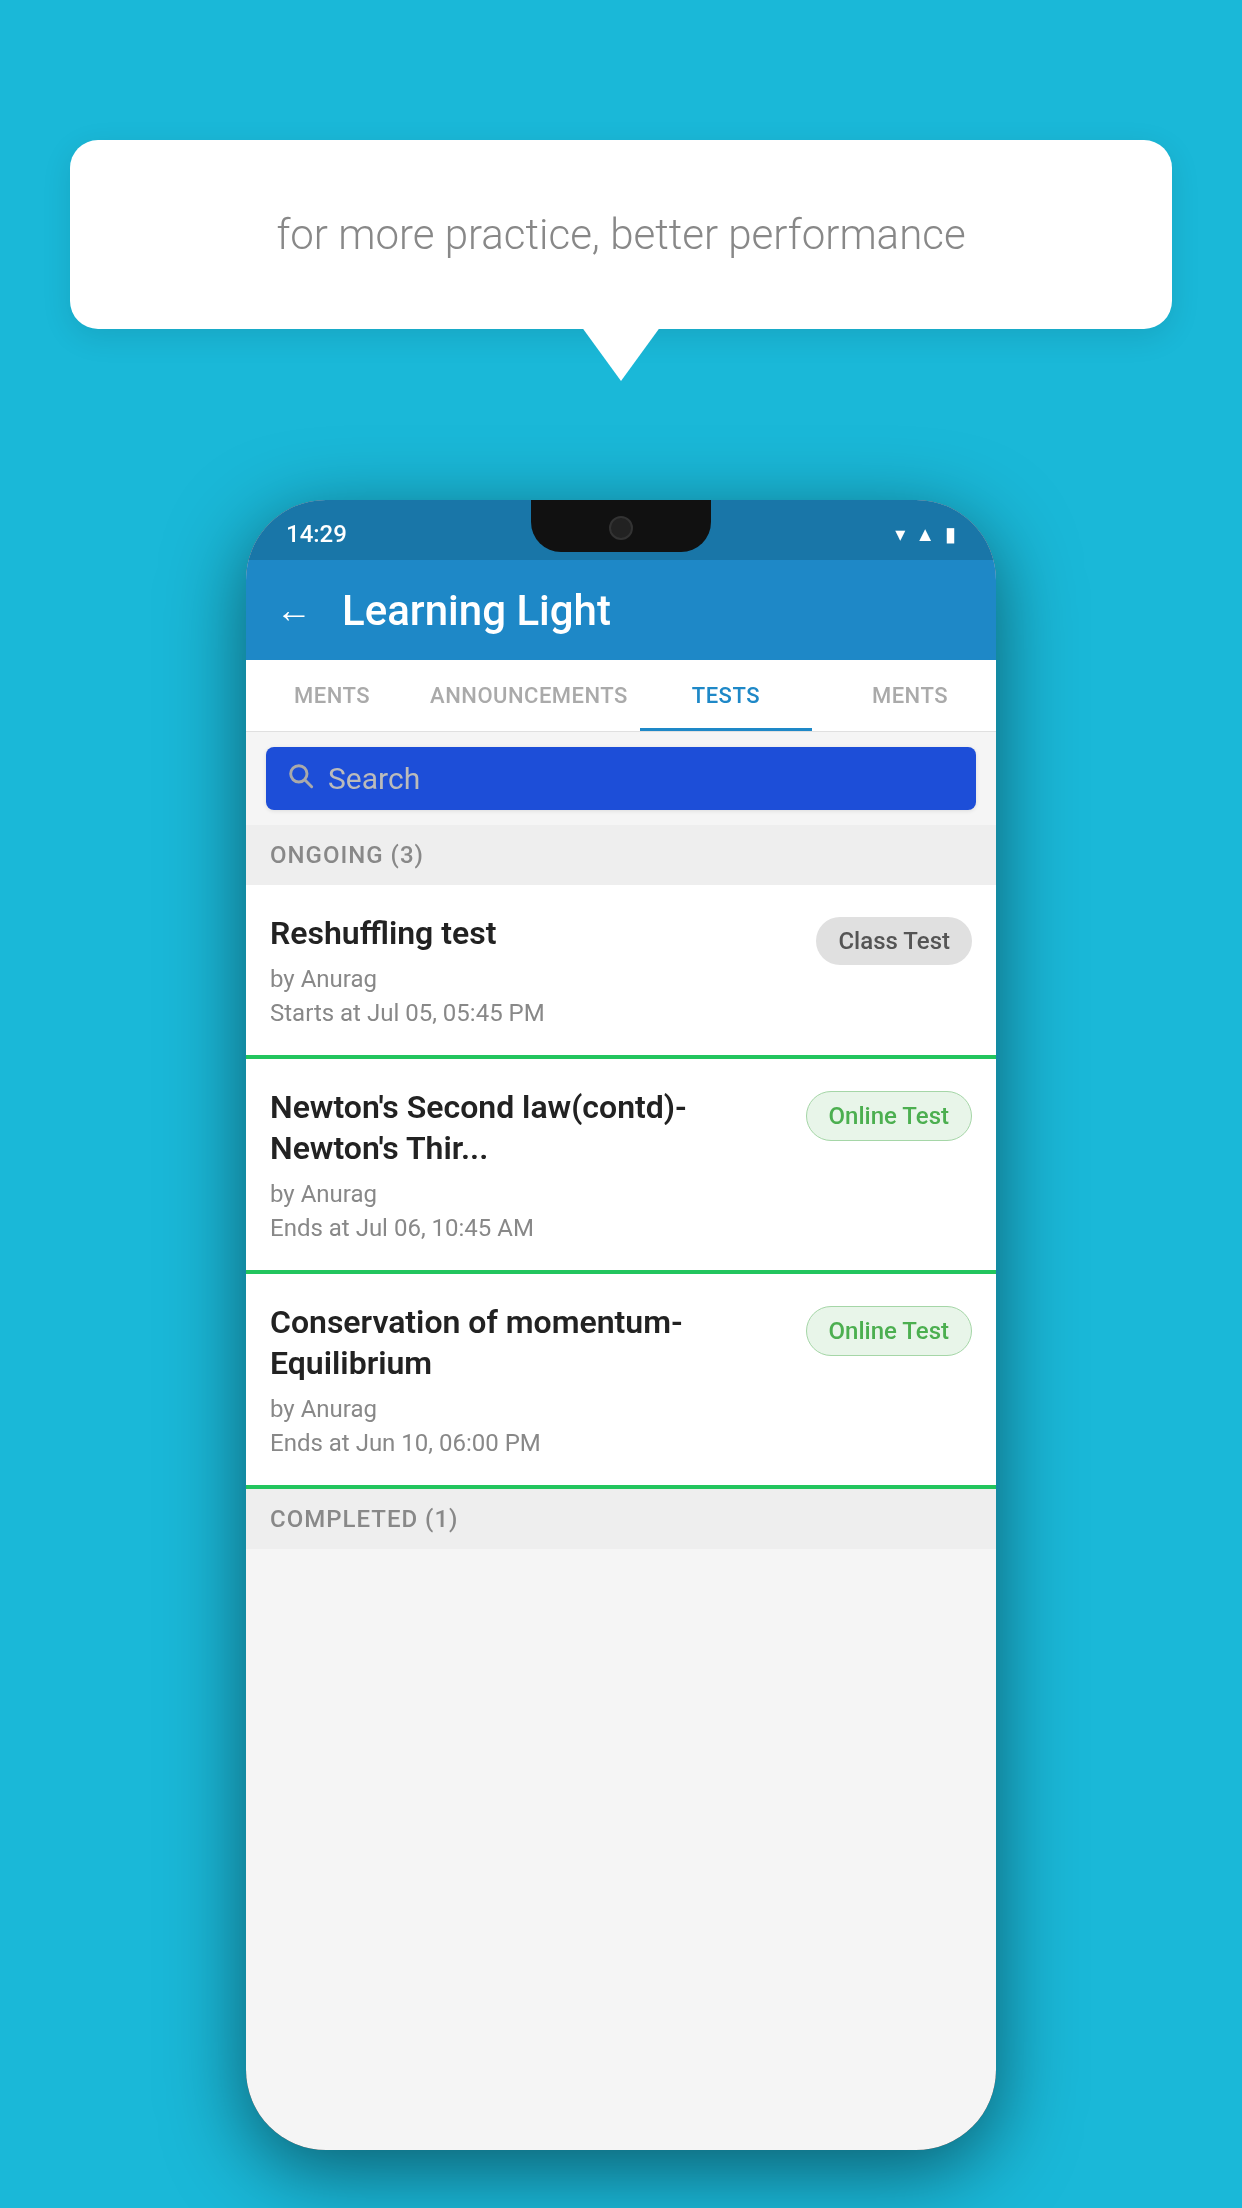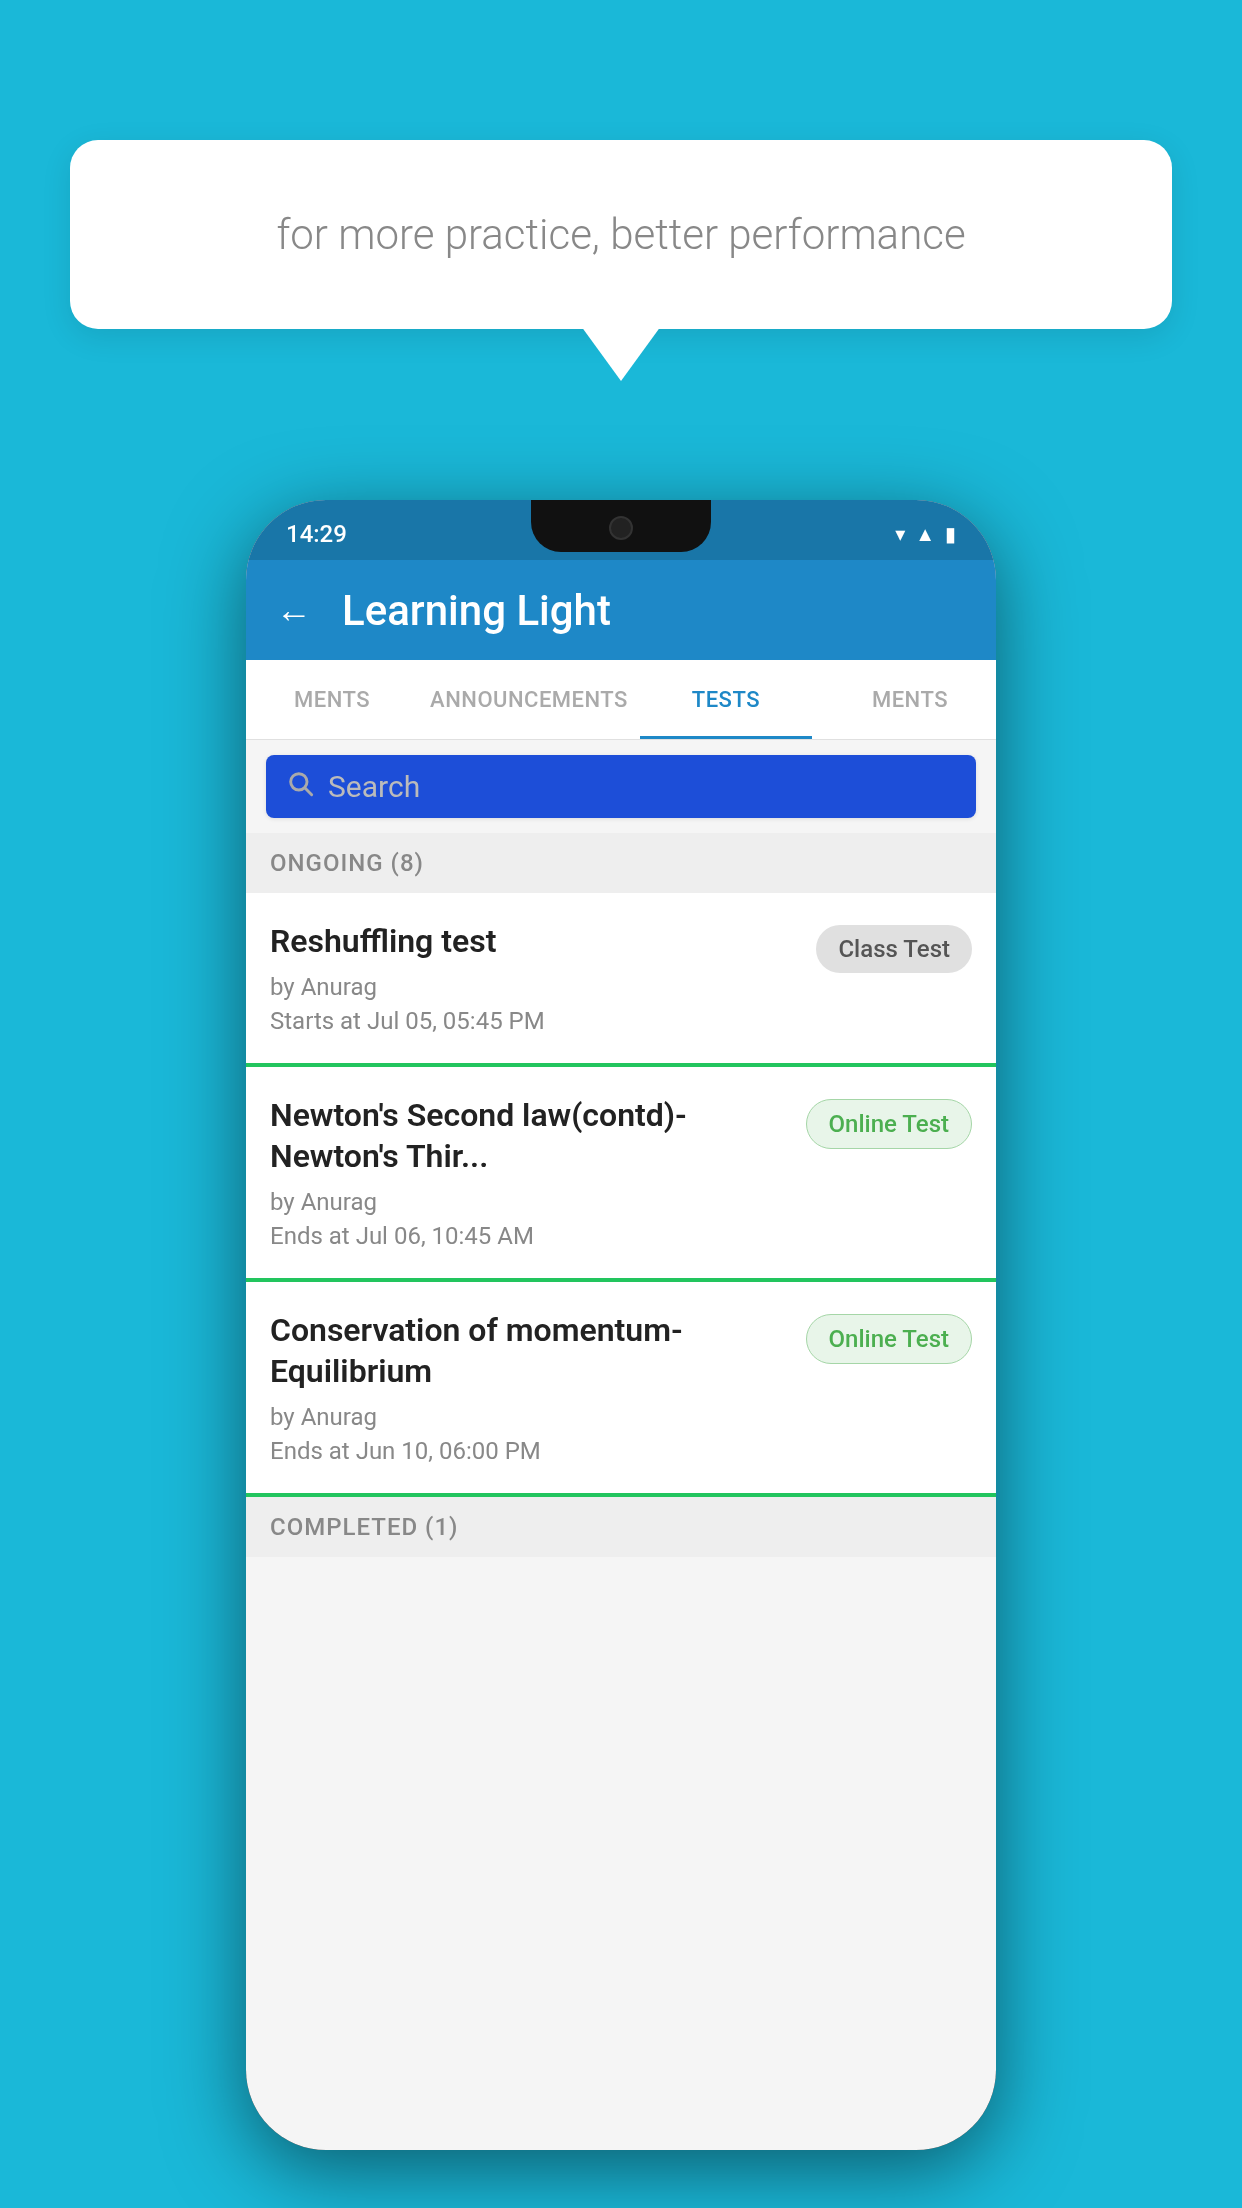--- a/index.html
+++ b/index.html
@@ -156,21 +156,21 @@
     .app-title {
       color: white;
       font-size: 42px;
       font-weight: 500;
     }
 
     
     .tab-bar {
       background: white;
       display: flex;
-      height: 80px;
+      height: 72px;
       border-bottom: 1px solid #e0e0e0;
       gap: 12px;
     }
 
     .tab-item {
       flex: 1;
       display: flex;
       align-items: center;
       justify-content: center;
       font-size: 22px;
@@ -350,21 +350,21 @@
           <svg width="28" height="28" viewBox="0 0 24 24" fill="none" stroke="#aaa" stroke-width="2.5" stroke-linecap="round" stroke-linejoin="round">
             <circle cx="11" cy="11" r="7"></circle>
             <line x1="16.5" y1="16.5" x2="22" y2="22"></line>
           </svg>
         </span>
         <span class="search-placeholder">Search</span>
       </div>
     </div>
 
     <div class="section-header">
-      <span class="section-label">ONGOING (8)</span>
+      <span class="section-label">ONGOING (3)</span>
     </div>
 
     <div class="test-list">
 
       <div class="test-item">
         <div class="test-info">
           <div class="test-name">Reshuffling test</div>
           <div class="test-by">by Anurag</div>
           <div class="test-time">
             <span>Starts at</span>&nbsp;<span>Jul 05, 05:45 PM</span>

